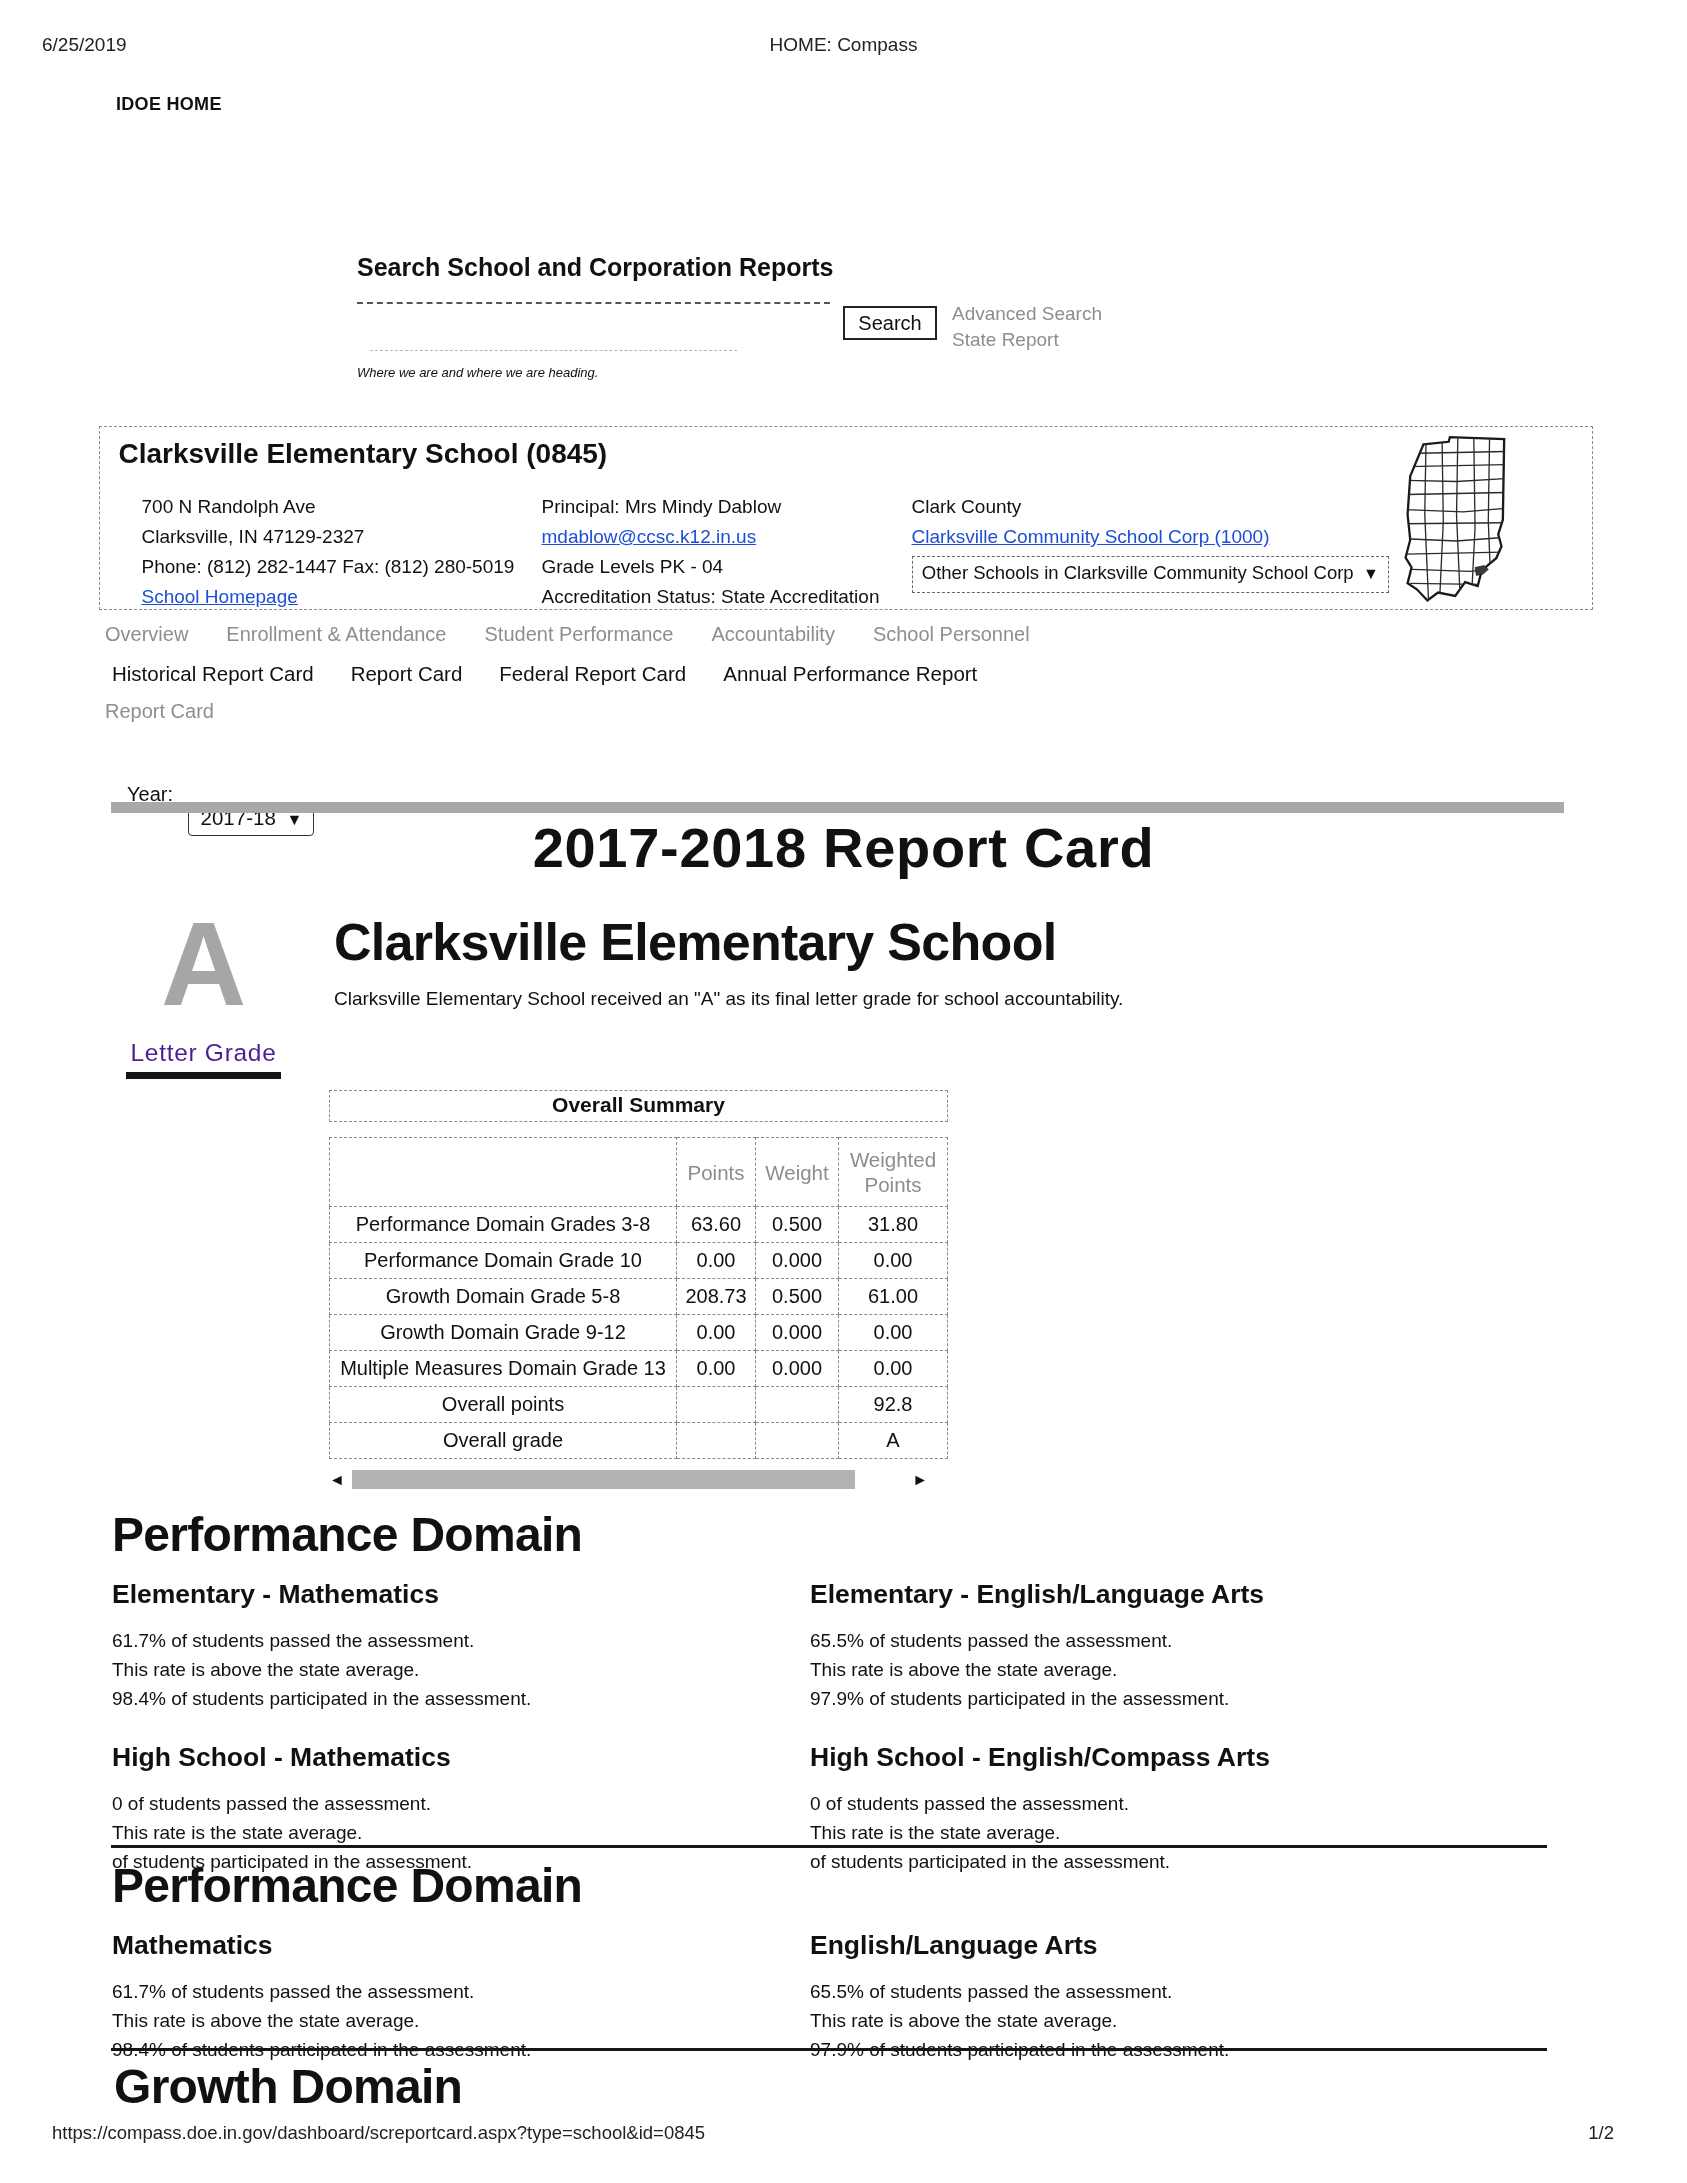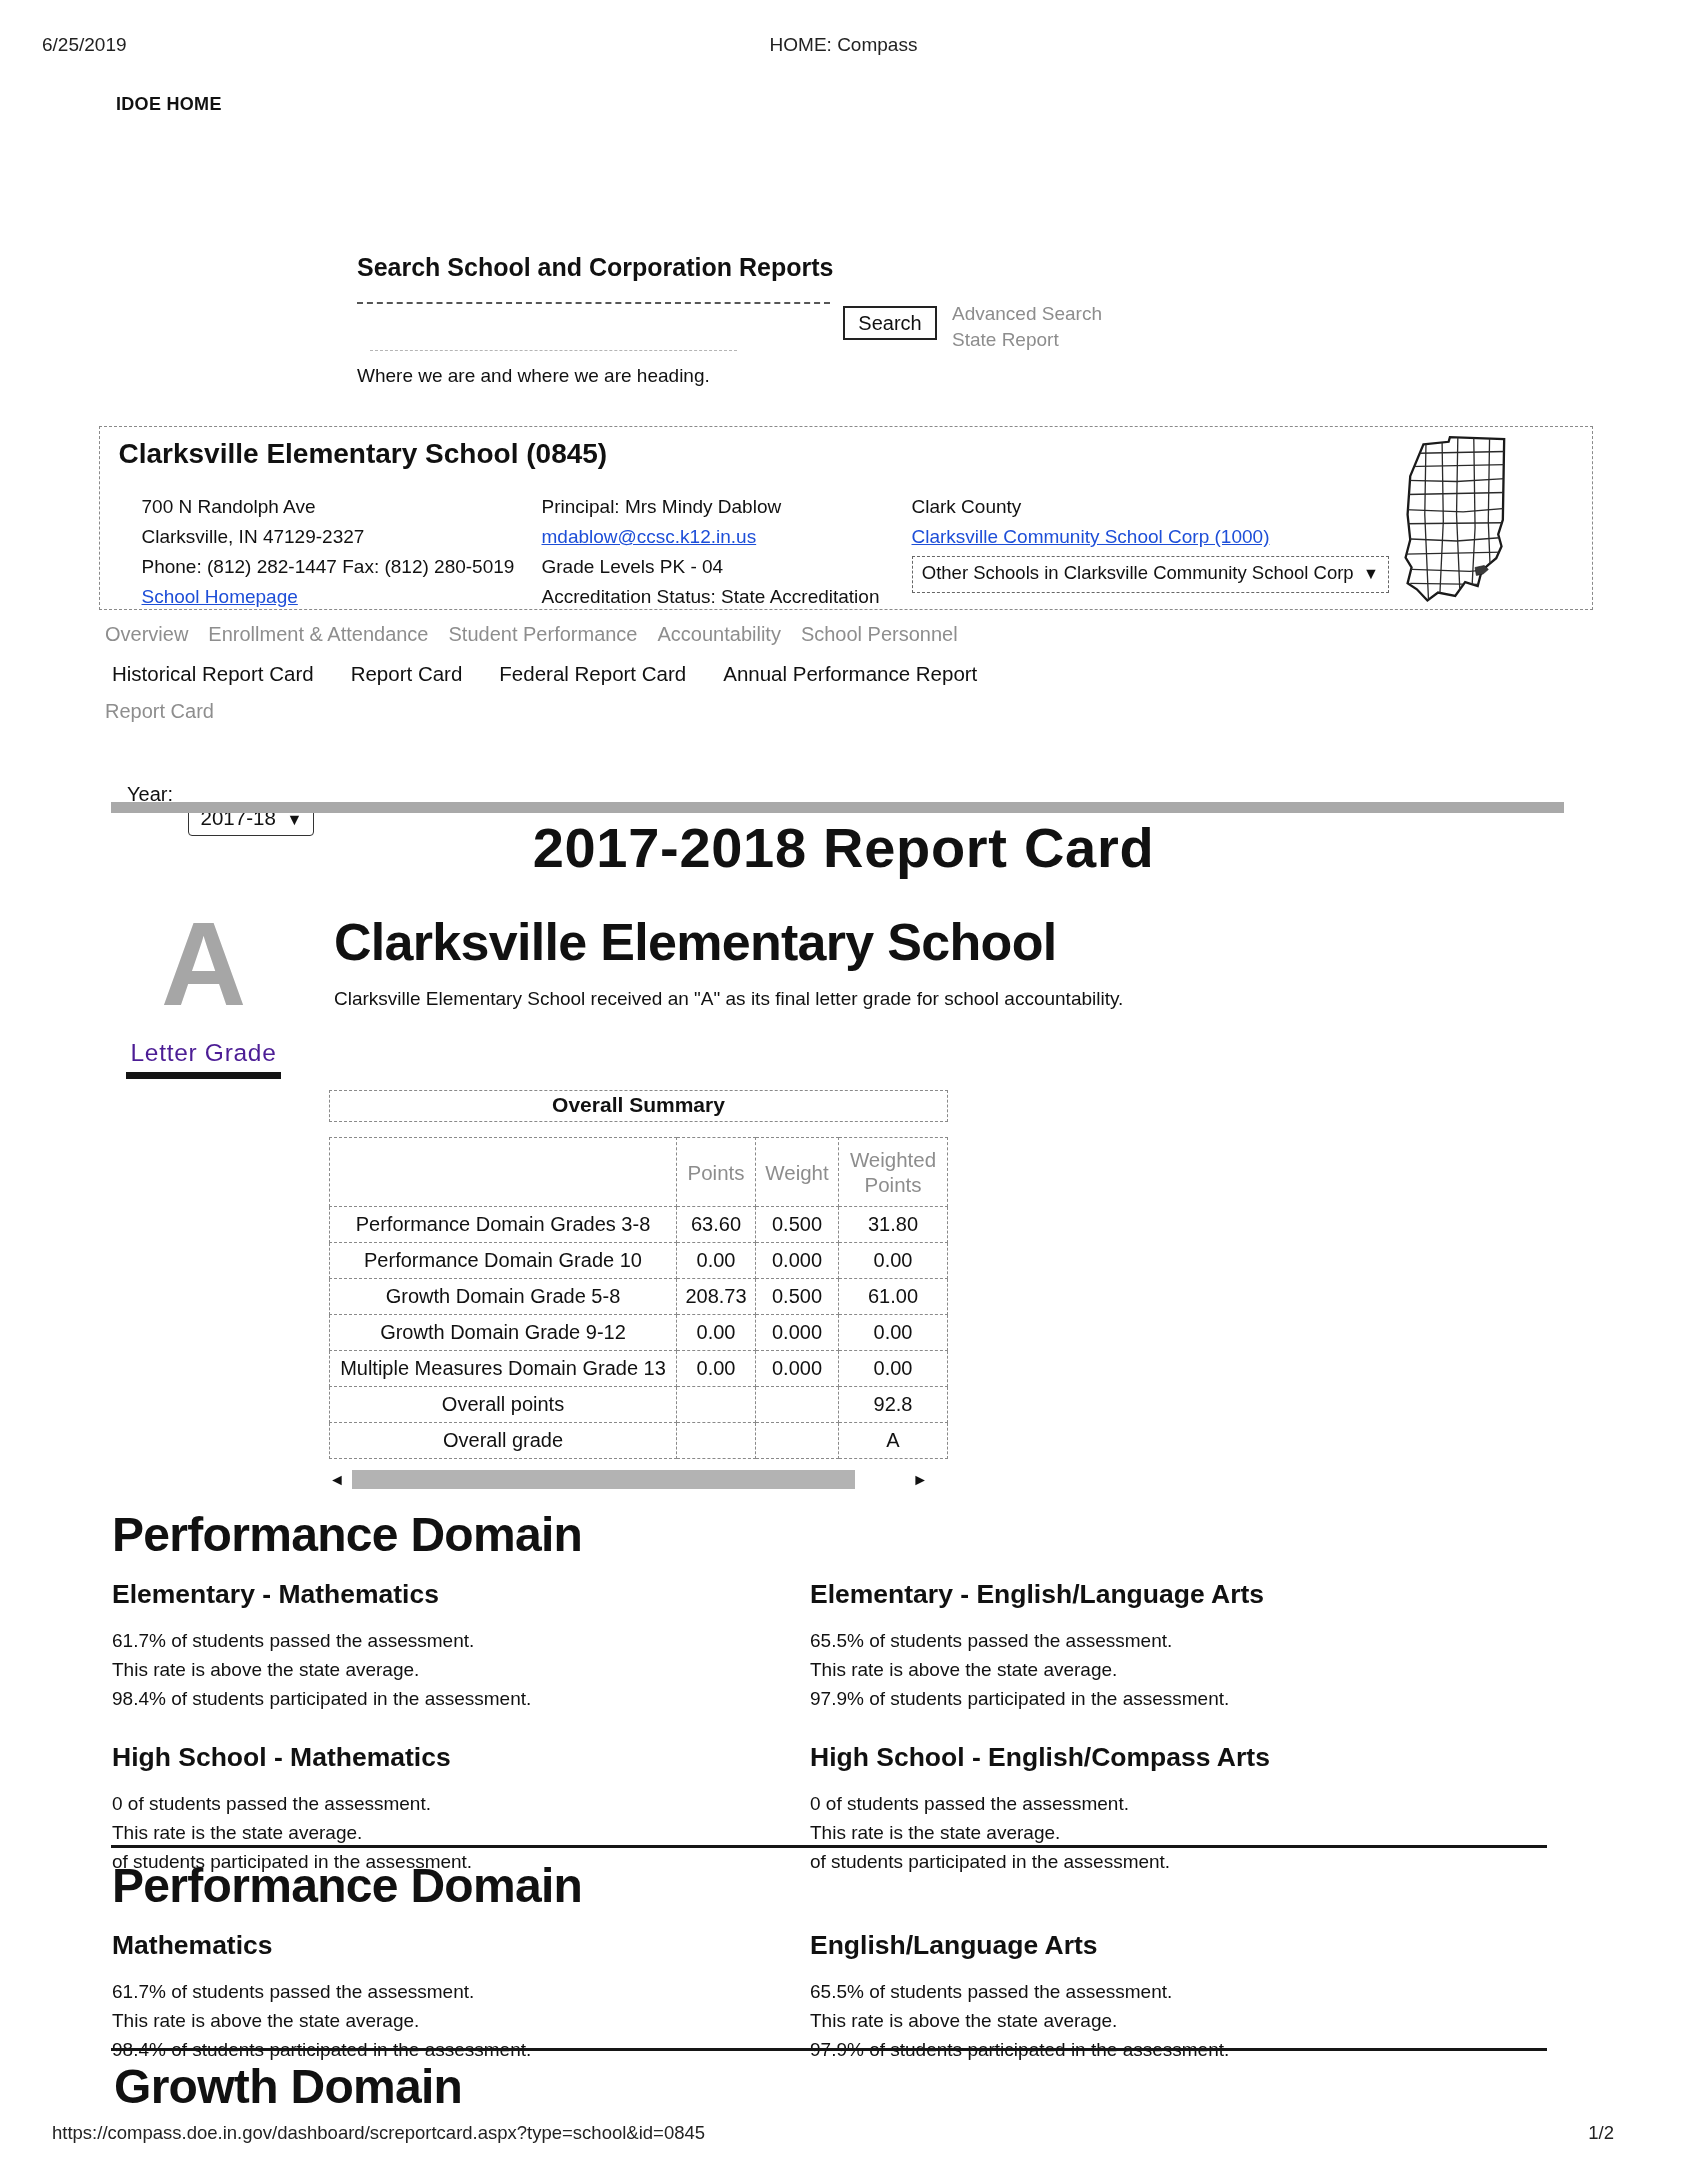--- a/index.html
+++ b/index.html
@@ -26,42 +26,42 @@
   .search-block { position:absolute; top:253px; left:357px; width:860px; }
   .search-heading { font-size:25px; font-weight:bold; margin-bottom:18.5px; }
   .search-row { position:relative; height:40px; }
   .search-input { position:absolute; left:0; top:1.3px; width:473px; height:30px; border-top:2px dashed #555; }
   .search-button {
     position:absolute; left:486px; top:5.3px; width:94px; height:34px;
     border:2px solid #222; background:#fff; font-size:20px; text-align:center; line-height:30px;
   }
   .search-links { position:absolute; left:595px; top:0; font-size:19px; color:#8d8d8d; line-height:26px; }
   .search-underline2 { margin-top:9.3px; width:367px; height:0; border-top:1.3px dashed #b5b5b5; margin-left:13.2px; }
-  .search-tagline { margin-top:14.6px; font-size:19px; }
+  .search-tagline { margin-top:14.6px; font-size:13px; font-style:italic; }
 
   
   .school-card {
     position:absolute; top:426px; left:99px; width:1494px; height:184px;
     border:1.3px dashed #8a8a8a; background:#fff; padding:10.6px 0 0 18.5px;
   }
   .school-title { font-size:28px; font-weight:bold; }
   .school-cols { display:flex; margin-top:22.5px; margin-left:23px; font-size:19px; line-height:30px; }
   .school-col1 { width:400px; }
   .school-col2 { width:370px; }
   .school-col3 { width:490px; }
   .link-u { text-decoration:underline; color:#1d4ed8; cursor:pointer; }
   .other-schools-select {
     display:inline-block; margin-top:4px; border:1.3px dashed #666; padding:1.3px 9.3px 2.6px 9.3px;
     font-size:18.5px; white-space:nowrap;
   }
   .other-schools-select .caret { margin-left:9.3px; font-size:16px; }
   .state-map { position:absolute; top:8px; right:66px; width:129px; height:171px; }
 
   
-  .nav1 { position:absolute; top:623px; left:105px; display:flex; gap:20px; font-size:20px; color:#8e8e8e; }
+  .nav1 { position:absolute; top:623px; left:105px; display:flex; gap:38px; font-size:20px; color:#8e8e8e; }
   .nav2 { position:absolute; top:662px; left:112px; display:flex; gap:37px; font-size:20.5px; color:#111; }
   .nav3 { position:absolute; top:700px; left:105px; display:flex; gap:37px; font-size:20px; color:#8e8e8e; }
   .nav1 span, .nav2 span, .nav3 span { white-space:nowrap; }
 
   
   .year-row { position:absolute; top:754px; left:127px; font-size:20px; display:flex; align-items:center; }
   .year-select {
     margin-left:14.6px; border:1.3px solid #333; border-radius:4px; padding:3.3px 10.6px 4.6px 12px;
     font-size:20.5px; box-shadow:inset 0 4px 0 #c9c9c9;margin-top:48px;
   }

